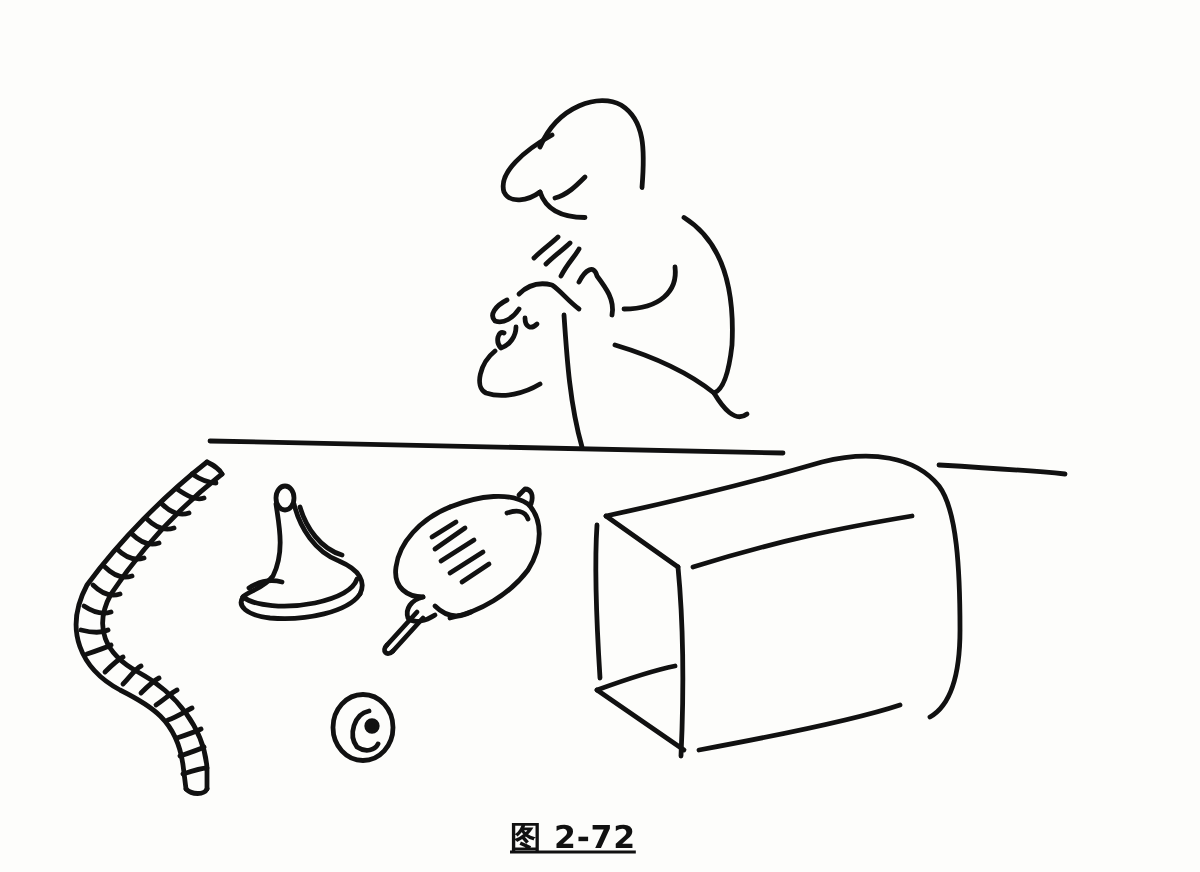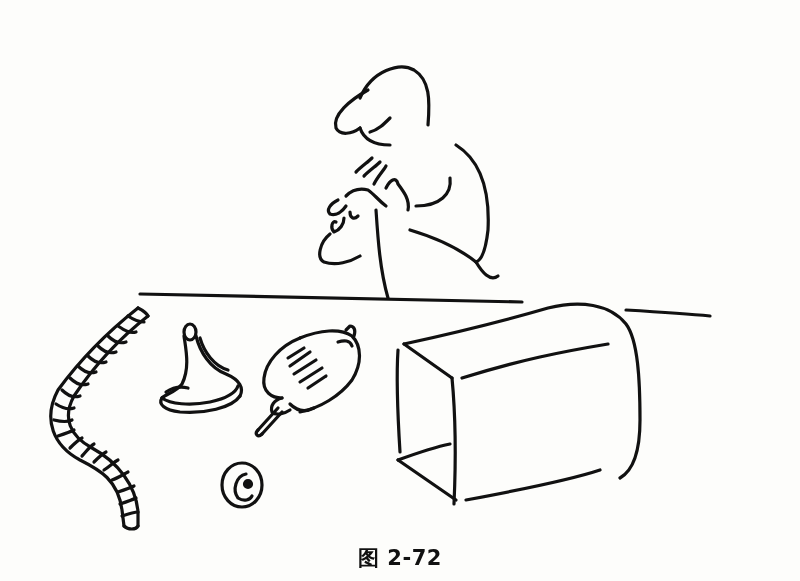--- a/index.html
+++ b/index.html
@@ -9,22 +9,23 @@
       font-family: "DejaVu Sans", sans-serif;
       position: relative;
     }
     #figure { position: absolute; left: 0; top: 0; width: 800px; height: 581px; }
     #figure path, #figure ellipse, #figure circle, #figure line {
       fill: none; stroke: #111; stroke-width: 3.2; stroke-linecap: round; stroke-linejoin: round;
     }
     #figure .fill { fill: #111; }
     .caption {
       position: absolute; left: 340px; top: 544px; width: 120px;
-      text-align: center; font-size: 21px; font-weight: bold; color: #111;
+      text-align: left; font-size: 21px; font-weight: bold; color: #111;
       letter-spacing: 0.5px;
+      text-decoration: underline;
     }
   </style>
 </head>
 <body>
 
 <svg id="figure" viewBox="0 0 800 581" xmlns="http://www.w3.org/2000/svg">
 
   <g>
 
     <path d="M360,98 C372,70 400,62 414,70 C430,80 430,100 428,125"></path>

